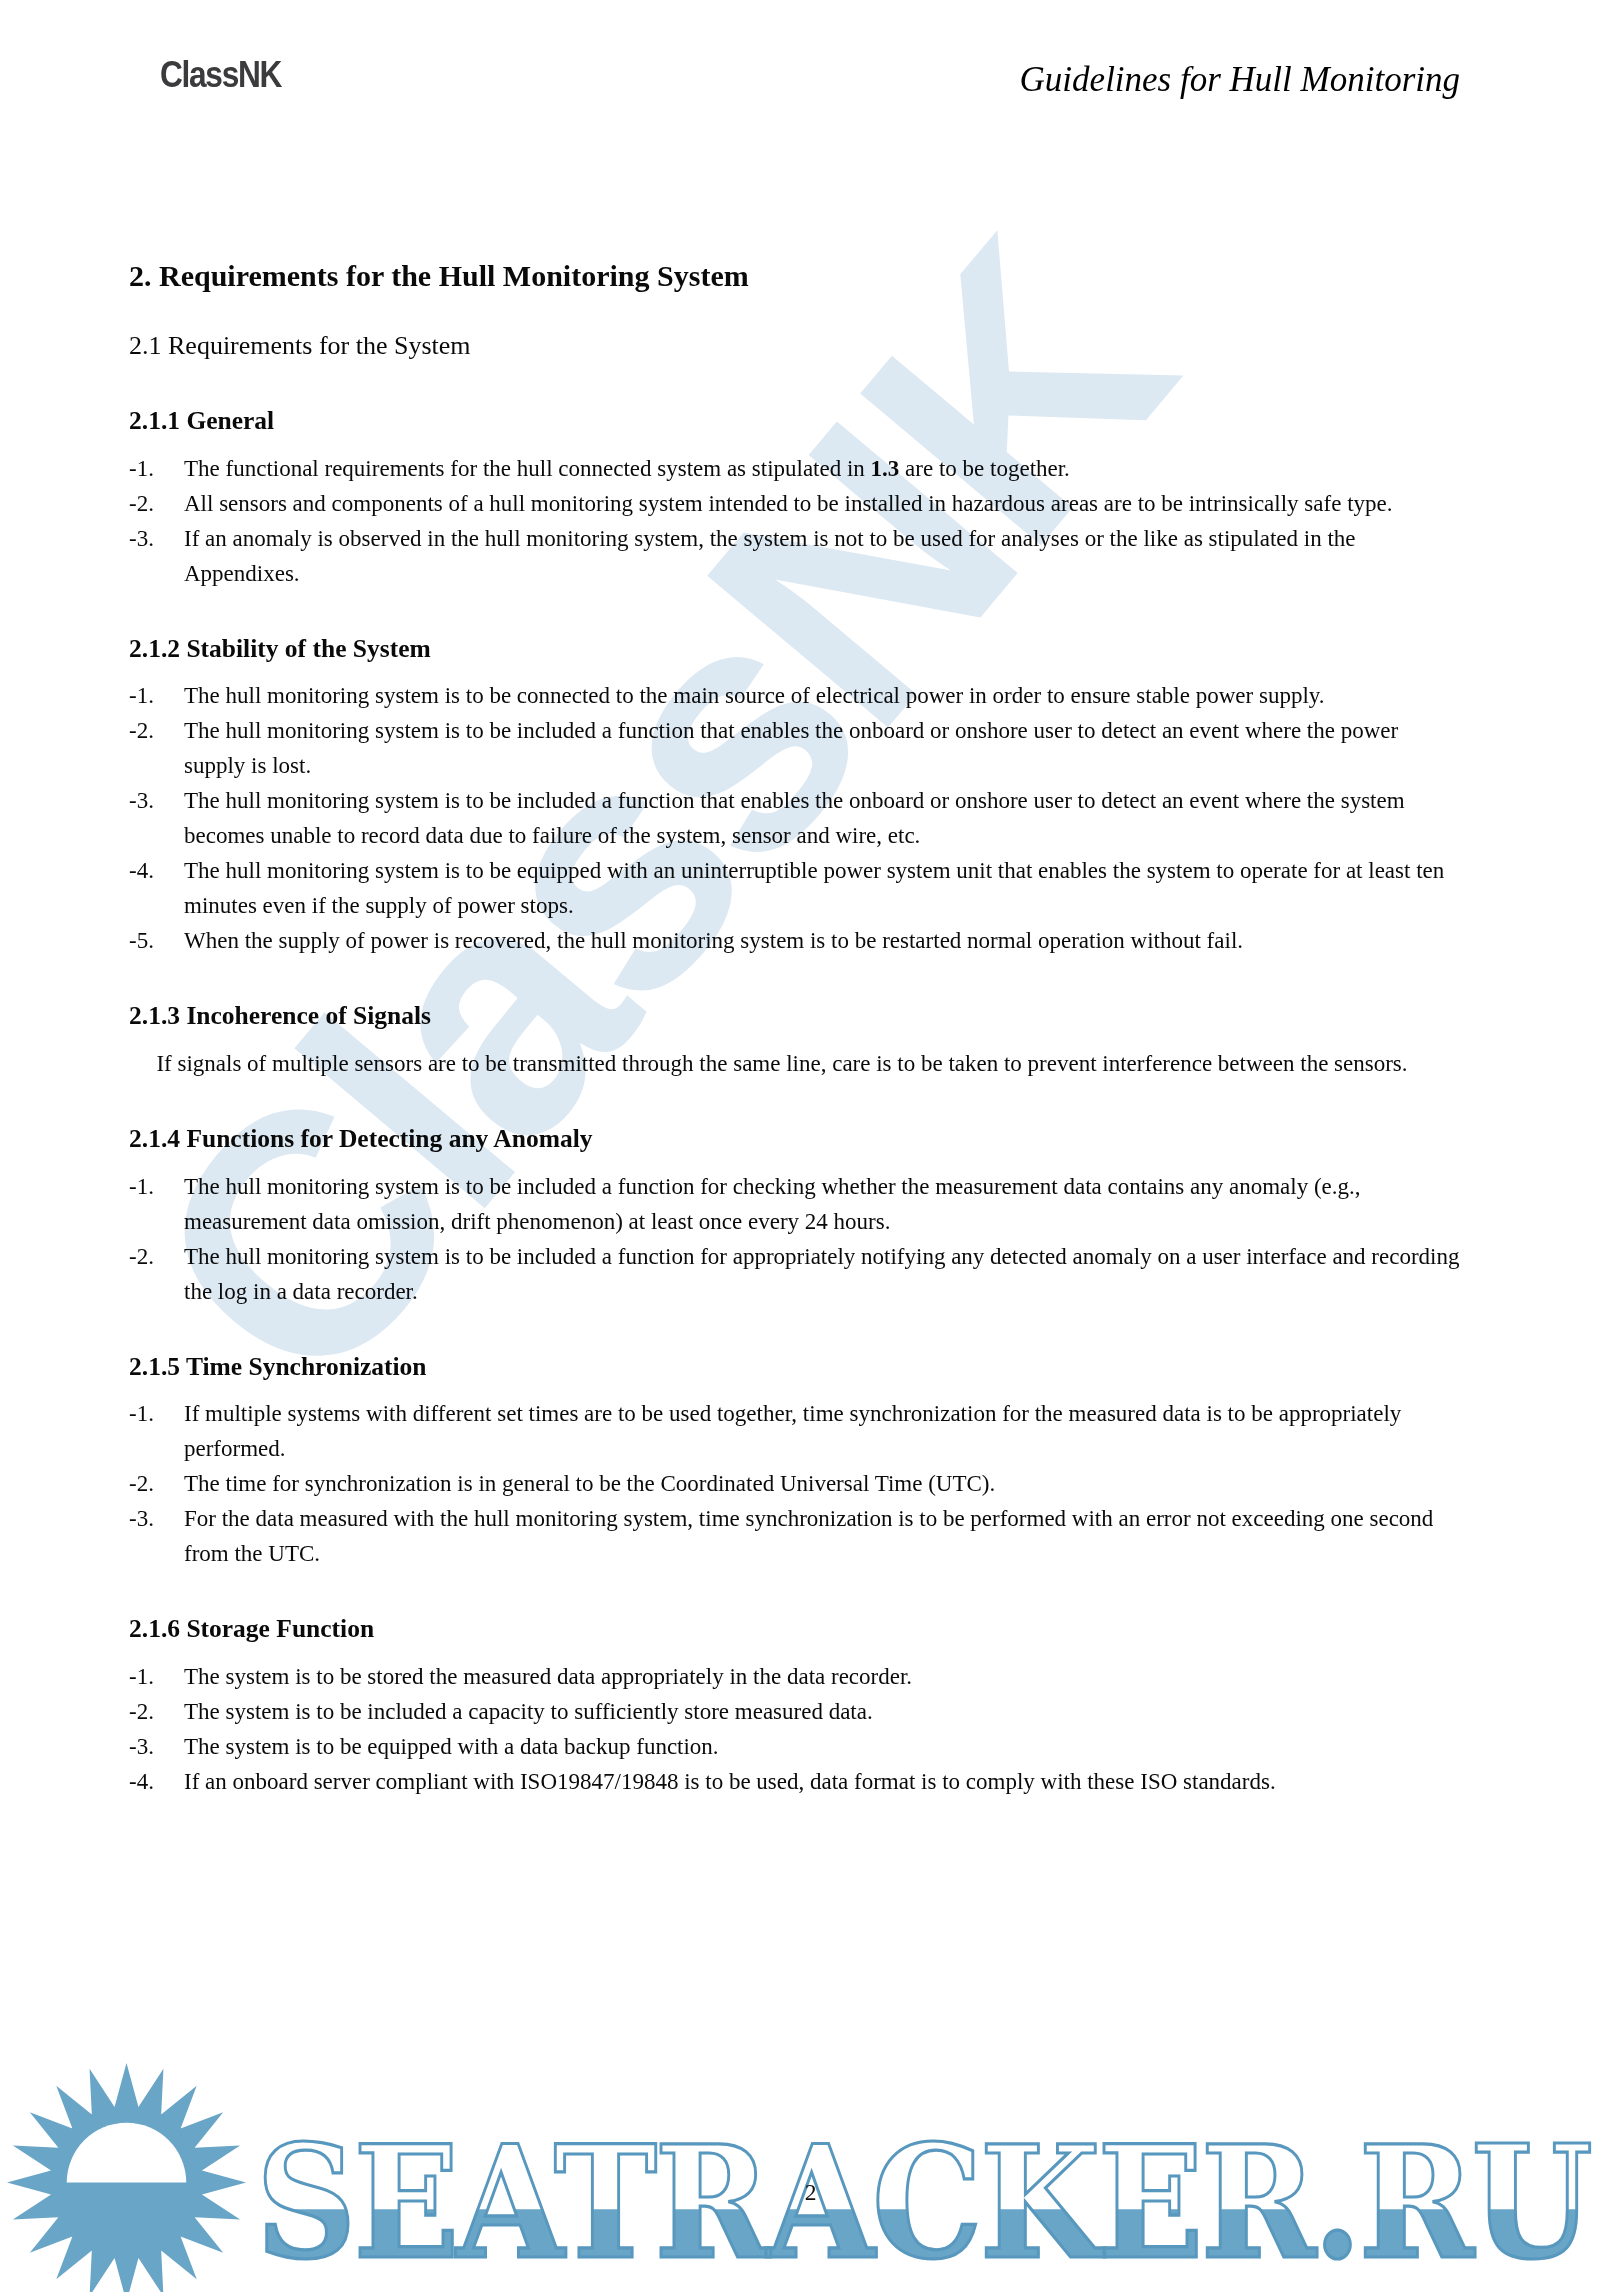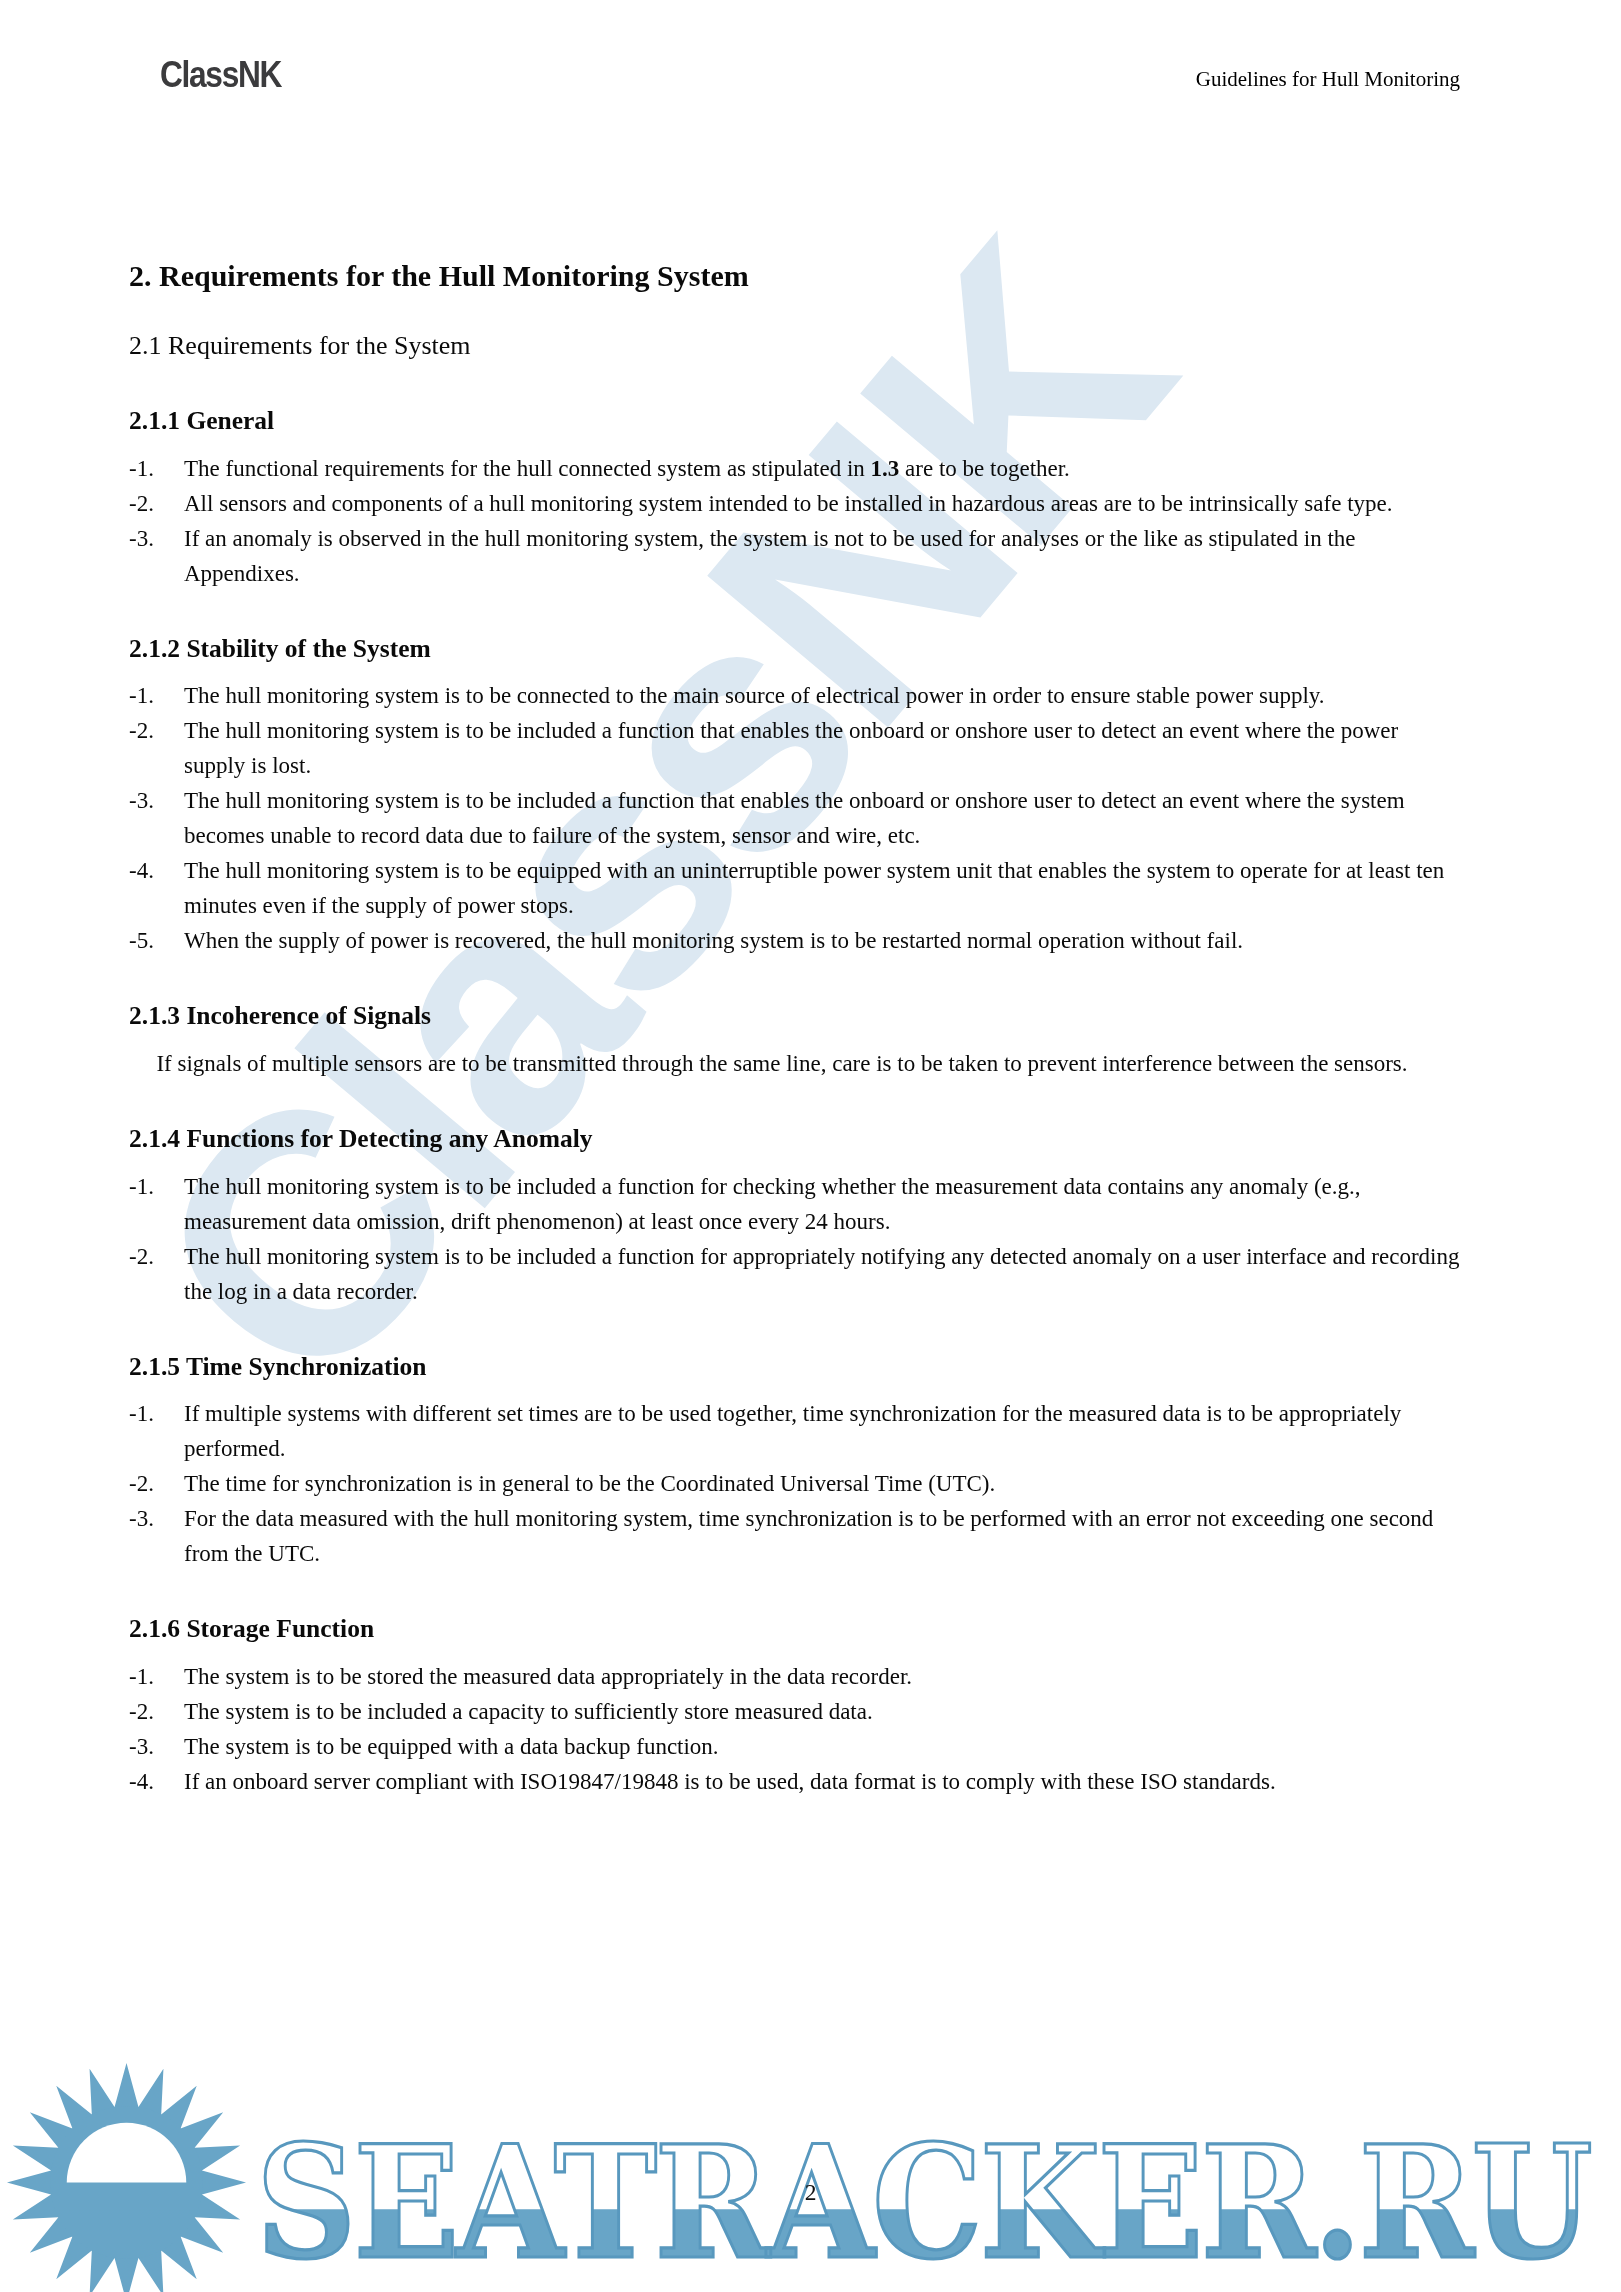--- a/index.html
+++ b/index.html
@@ -19,21 +19,21 @@
   }
   
   .brand-logo {
     position:absolute; left:160px; top:55px; z-index:3;
     font-family:"Liberation Sans", sans-serif; font-weight:bold;
     font-size:36px; line-height:39px; letter-spacing:-1.5px; color:#3b3b3d;
     transform:scaleX(0.88); transform-origin:left center;
   }
   .doc-title {
     position:absolute; right:161px; top:63px; z-index:3;
-    font-size:21px; line-height:33px; color:#000;
+    font-style:italic; font-size:35px; line-height:33px; color:#000;
   }
   
   .content { position:absolute; left:129px; top:5px; width:1331px; z-index:2;margin-top:13px; }
   .main-title { margin:238px 0 0 0; font-size:30px; line-height:39px; font-weight:bold; }
   .sec-heading { margin:33px 0 0 0; font-size:26px; line-height:35px; font-weight:normal; }
   .sub-heading { margin:41px 0 13.7px 0; font-size:25.5px; line-height:33px; font-weight:bold; }
   .items { margin:0; padding:0; list-style:none; }
   .item { display:flex; font-size:23px; line-height:35px; }
   .marker { width:55px; flex:0 0 55px; }
   .itext { flex:1; }

